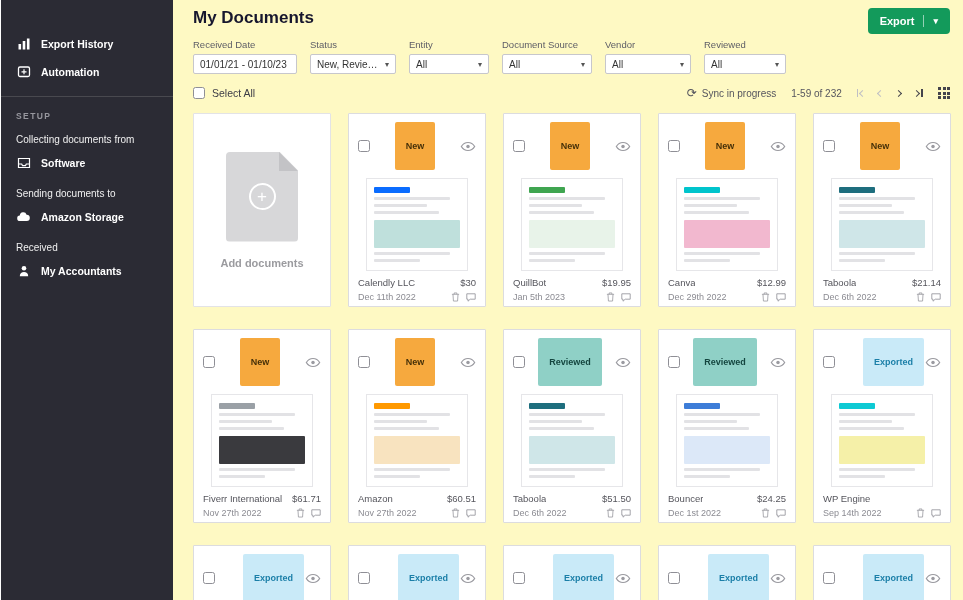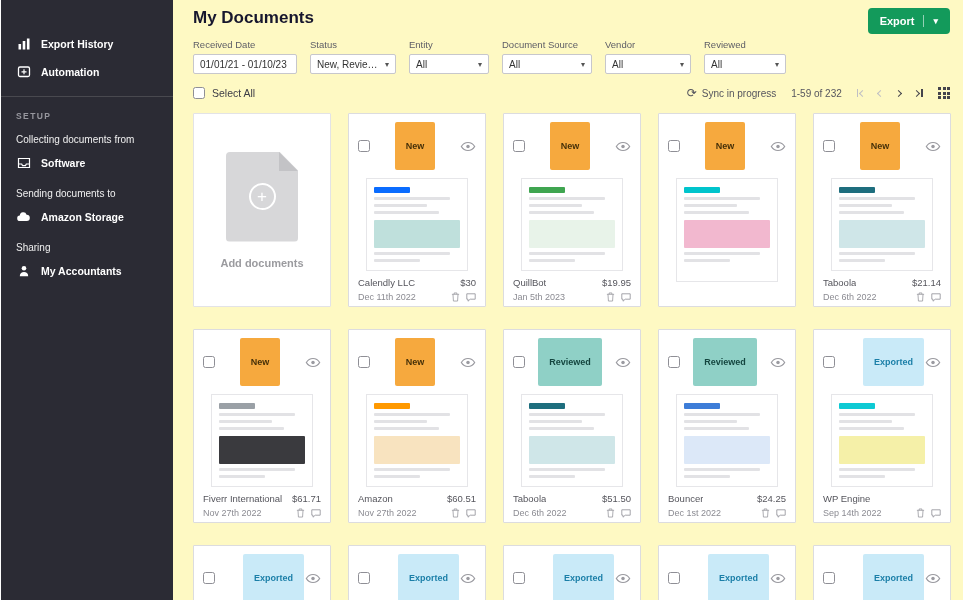--- a/index.html
+++ b/index.html
@@ -133,21 +133,21 @@
   <div class="group-header">Sending documents to</div>
   <div class="nav-item">
     <span class="icon">
       <svg width="15" height="14" viewBox="0 0 15 14">
           <path d="M4 11a2.7 2.7 0 01-.2-5.4 3.5 3.5 0 016.8-.9A2.6 2.6 0 0110.7 11z" fill="#fff"></path>
         </svg>
     </span>
     <span>Amazon Storage</span>
   </div>
 
-  <div class="group-header">Sharing</div>
+  <div class="group-header">Received</div>
   <div class="nav-item">
     <span class="icon">
       <svg width="14" height="14" viewBox="0 0 14 14">
           <circle cx="7" cy="4.3" r="2.3" fill="#fff"></circle>
           <path d="M2.8 12.2c0-2.6 1.9-4.1 4.2-4.1s4.2 1.5 4.2 4.1z" fill="#fff"></path>
         </svg>
     </span>
     <span>My Accountants</span>
   </div>
 </aside>
@@ -350,20 +350,41 @@
     </div>
     <div class="thumb">
       <div class="t-logo"></div>
       <div class="t-line" style="width:88%"></div>
       <div class="t-line" style="width:62%"></div>
       <div class="t-line" style="width:75%"></div>
       <div class="t-block"></div>
       <div class="t-line" style="width:88%"></div>
       <div class="t-line" style="width:54%"></div>
     </div>
+    <div class="card-foot">
+      <div class="foot-row1">
+        <span class="vendor">Canva</span>
+        <span class="price">$12.99</span>
+      </div>
+      <div class="foot-row2">
+        <span class="date">Dec 29th 2022</span>
+        <span class="foot-icons">
+          <span>
+            <svg viewBox="0 0 10 11" width="9" height="10">
+                  <path d="M1 2.5h8M3.5 2.5V1h3v1.5M2.2 2.5l.5 7.5h4.6l.5-7.5" stroke="#9a9aa0" stroke-width="0.9" fill="none"></path>
+                </svg>
+          </span>
+          <span>
+            <svg viewBox="0 0 10 9" width="10" height="9">
+                  <path d="M.8.8h8.4v5.4H4.2L2 8.2V6.2H.8z" stroke="#9a9aa0" stroke-width="0.9" fill="none"></path>
+                </svg>
+          </span>
+        </span>
+      </div>
+    </div>
   </div>
       <div class="card" style="--accent: #1E6E7E; --block: #CFE6E8;">
     <div class="card-top">
       <input type="checkbox" class="cbx" style="">
       <span class="badge new">New</span>
       <span class="eye">
         <svg viewBox="0 0 24 16" width="16" height="11">
               <path d="M12 2C6.5 2 2.6 7 2 8c.6 1 4.5 6 10 6s9.4-5 10-6c-.6-1-4.5-6-10-6z" fill="none" stroke="#9a9aa0" stroke-width="1.8"></path>
               <circle cx="12" cy="8" r="2.6" fill="#9a9aa0"></circle>
             </svg>

